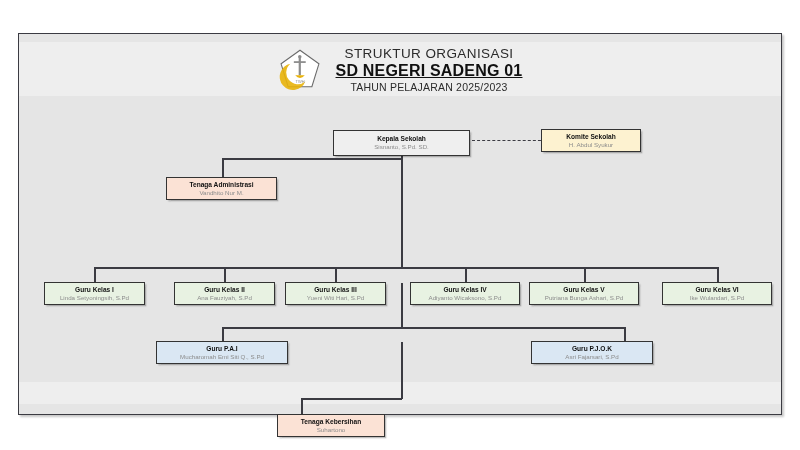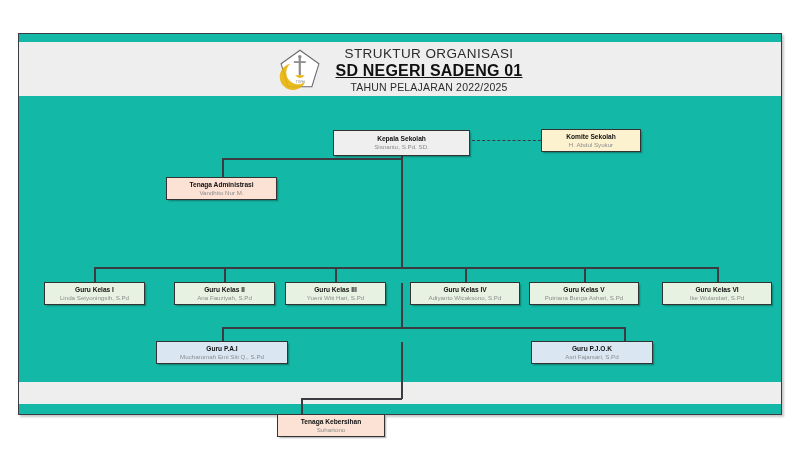--- a/index.html
+++ b/index.html
@@ -7,21 +7,21 @@
     width:800px;height:450px;
     background:#ffffff;
     font-family:"Liberation Sans", sans-serif;
     overflow:hidden;
   }
 
   #frame{
     position:absolute;
     left:18px; top:33px;
     width:764px; height:382px;
-    background:#14b8a6;
+    background:#e5e5e5;
     border:1.5px solid #3b3b42;
     box-shadow:2px 2px 2px rgba(0,0,0,0.22);
     box-sizing:border-box;
   }
 
   .band{
     position:absolute;
     left:0; width:100%;
     background:#eeeeee;
   }
@@ -95,21 +95,21 @@
         <rect x="36" y="30" width="27" height="4" fill="#8c8c8c"></rect>
         <path d="M39,62 q11,12 22,0 z" fill="#e8b20a"></path>
         <circle cx="49.5" cy="20" r="4" fill="#8c8c8c"></circle>
         <text x="50" y="80" font-size="9" text-anchor="middle" fill="#8c8c8c">TWH</text>
       </svg>
     </div>
 
     <div id="title-block">
       <div id="t1">STRUKTUR ORGANISASI</div>
       <div id="t2">SD NEGERI SADENG 01</div>
-      <div id="t3">TAHUN PELAJARAN 2022/2025</div>
+      <div id="t3">TAHUN PELAJARAN 2025/2023</div>
     </div>
 
   </div>
 
   <div id="chart">
 
     <div class="line v" style="left:382px; top:58px; height:63px;"></div>
 
     <div class="dashed" style="left:382px; top:44px; width:145px;"></div>
 

